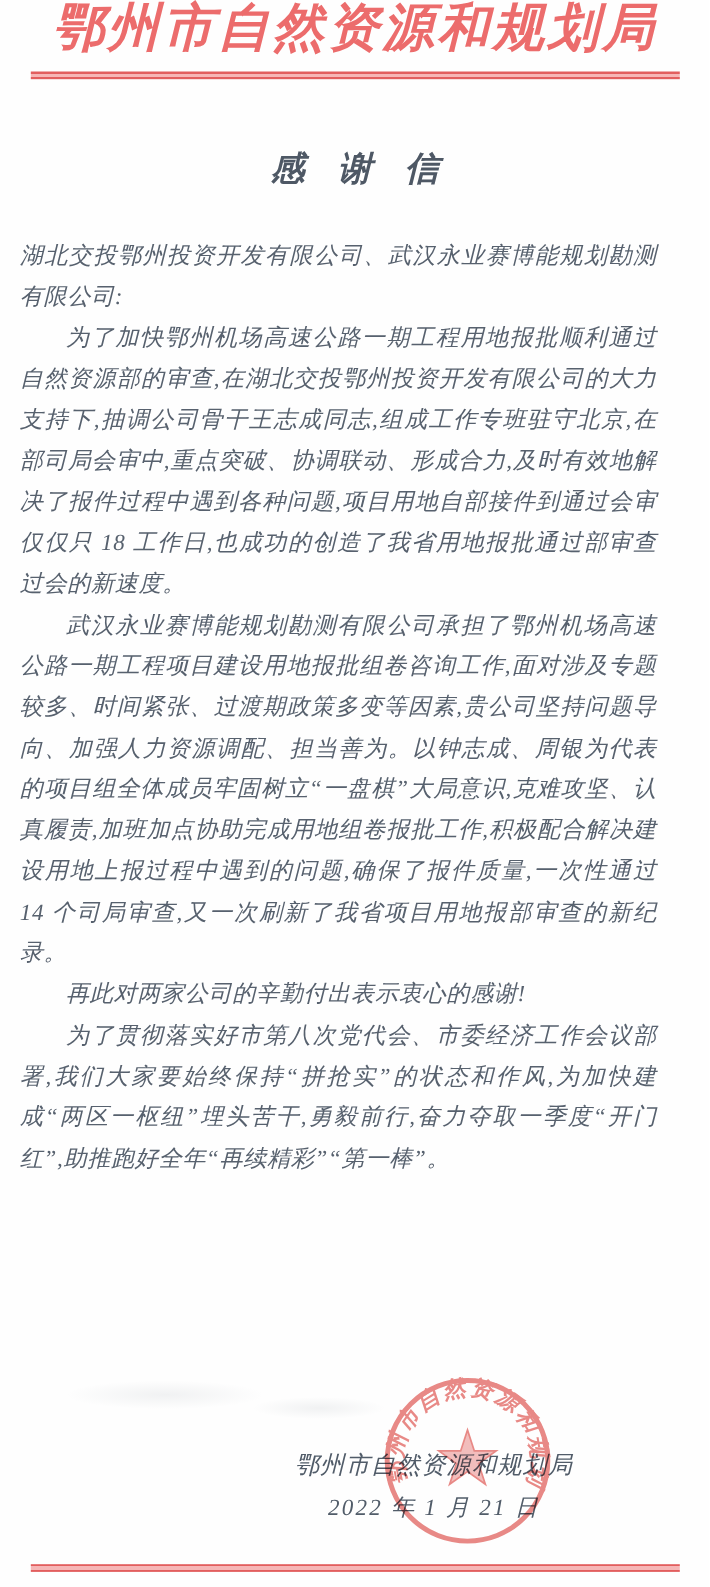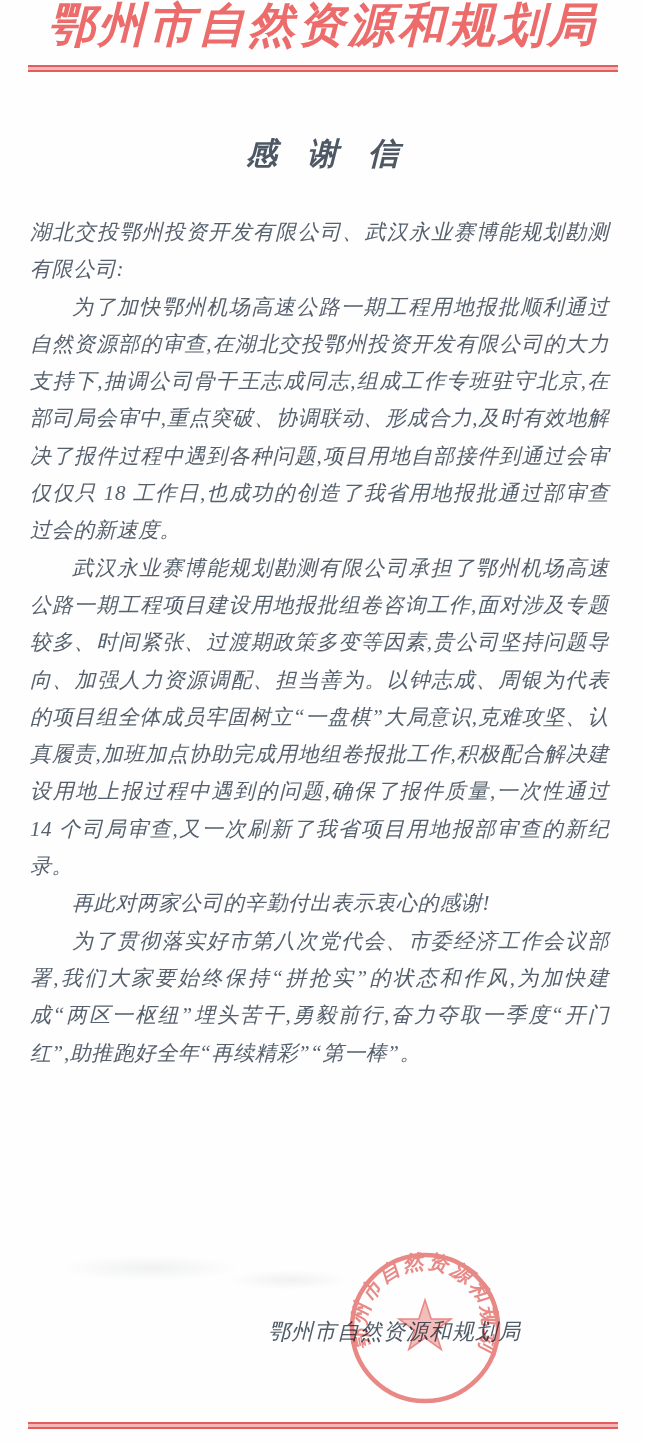--- a/index.html
+++ b/index.html
@@ -55,21 +55,21 @@
     letter-spacing: 30px;
     padding-left: 30px;
     box-sizing: border-box;
     color: #4e5865;
   }
 
   
   .body-text {
     position: absolute;
     top: 214px;
-    left: 30px;
+    left: 18px;
     width: 579px;
     font-size: 21px;
     line-height: 37.3px;
     letter-spacing: 0.6px;
     text-align: justify;
     color: #57616e;
   }
   .body-text p { margin: 0; }
   .body-text p.indent { text-indent: 2em; }
 
@@ -136,20 +136,21 @@
   <div class="body-text">
     <p>湖北交投鄂州投资开发有限公司、武汉永业赛博能规划勘测有限公司:</p>
     <p class="indent">为了加快鄂州机场高速公路一期工程用地报批顺利通过自然资源部的审查,在湖北交投鄂州投资开发有限公司的大力支持下,抽调公司骨干王志成同志,组成工作专班驻守北京,在部司局会审中,重点突破、协调联动、形成合力,及时有效地解决了报件过程中遇到各种问题,项目用地自部接件到通过会审仅仅只 18 工作日,也成功的创造了我省用地报批通过部审查过会的新速度。</p>
     <p class="indent">武汉永业赛博能规划勘测有限公司承担了鄂州机场高速公路一期工程项目建设用地报批组卷咨询工作,面对涉及专题较多、时间紧张、过渡期政策多变等因素,贵公司坚持问题导向、加强人力资源调配、担当善为。以钟志成、周银为代表的项目组全体成员牢固树立“一盘棋”大局意识,克难攻坚、认真履责,加班加点协助完成用地组卷报批工作,积极配合解决建设用地上报过程中遇到的问题,确保了报件质量,一次性通过 14 个司局审查,又一次刷新了我省项目用地报部审查的新纪录。</p>
     <p class="indent">再此对两家公司的辛勤付出表示衷心的感谢!</p>
     <p class="indent">为了贯彻落实好市第八次党代会、市委经济工作会议部署,我们大家要始终保持“拼抢实”的状态和作风,为加快建成“两区一枢纽”埋头苦干,勇毅前行,奋力夺取一季度“开门红”,助推跑好全年“再续精彩”“第一棒”。</p>
   </div>
 
   <div class="sig-block">
     <div class="sig-name">鄂州市自然资源和规划局</div>
+    <div class="sig-date">2022 年 1 月 21 日</div>
   </div>
 
   <svg class="seal" viewBox="0 0 158 158" xmlns="http://www.w3.org/2000/svg">
     <circle cx="79" cy="79" r="73" fill="none" stroke="#e4706c" stroke-width="4.5"></circle>
     <polygon points="79,51 85.2,70 105,70 89.1,81.6 95.2,100.4 79,88.8 62.8,100.4 68.9,81.6 53,70 72.8,70" fill="rgba(228,112,108,0.55)" stroke="#e4706c" stroke-width="1.6"></polygon>
     <path id="seal-arc" d="M 26.4,103.5 A 58.5 58.5 0 1 1 131.6,103.5" fill="none"></path>
     <text font-size="20.5" fill="#e4706c" letter-spacing="2.5">
       <textPath href="#seal-arc" startOffset="2%">鄂州市自然资源和规划局</textPath>
     </text>
   </svg>

